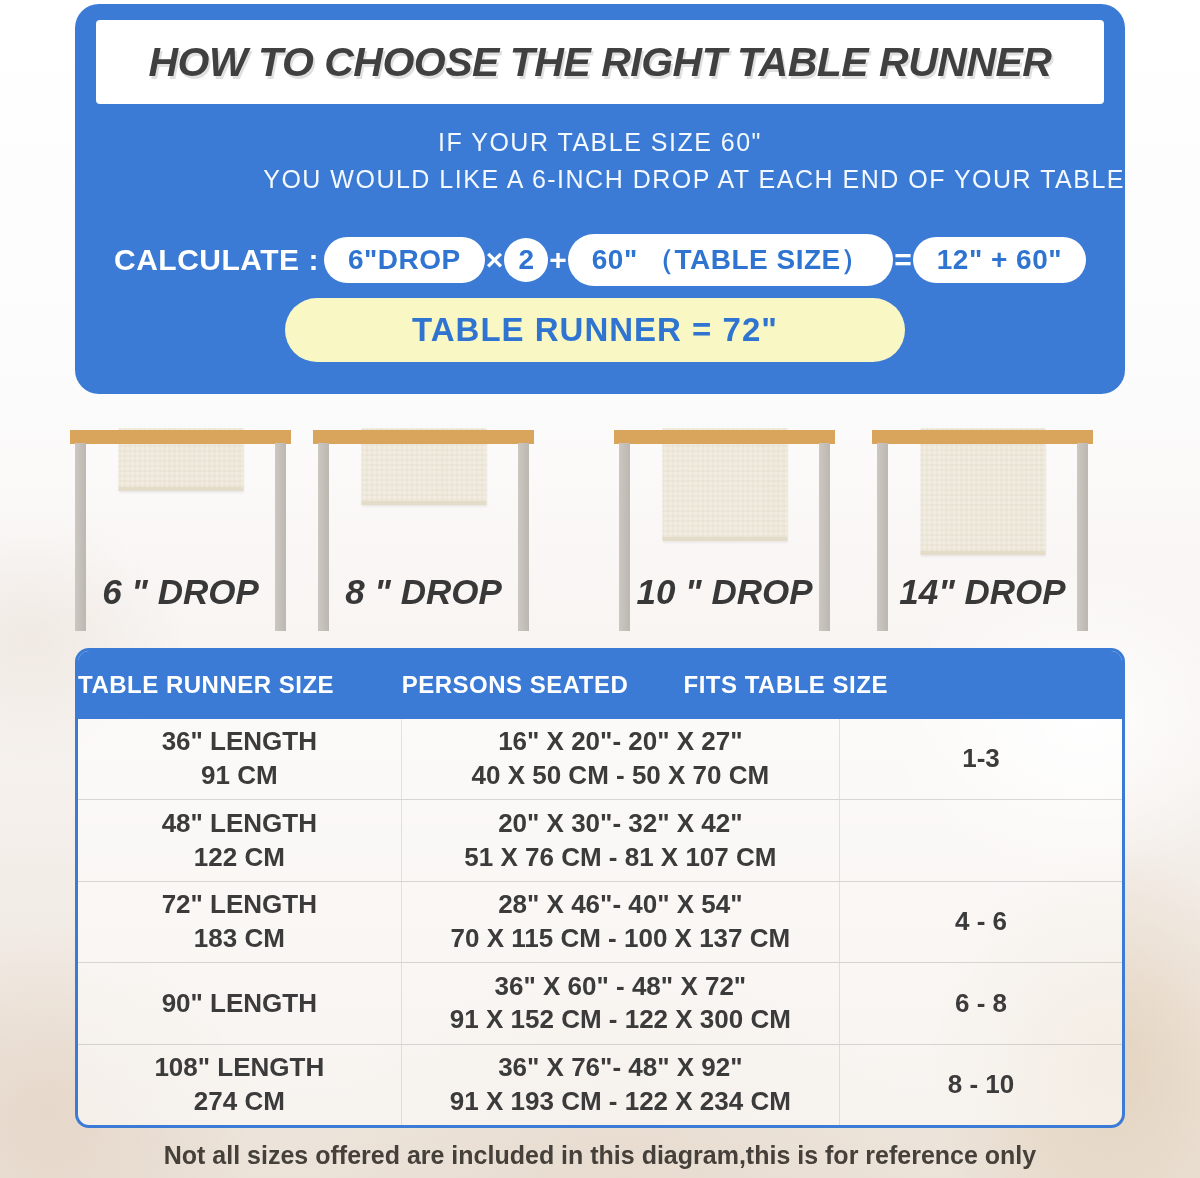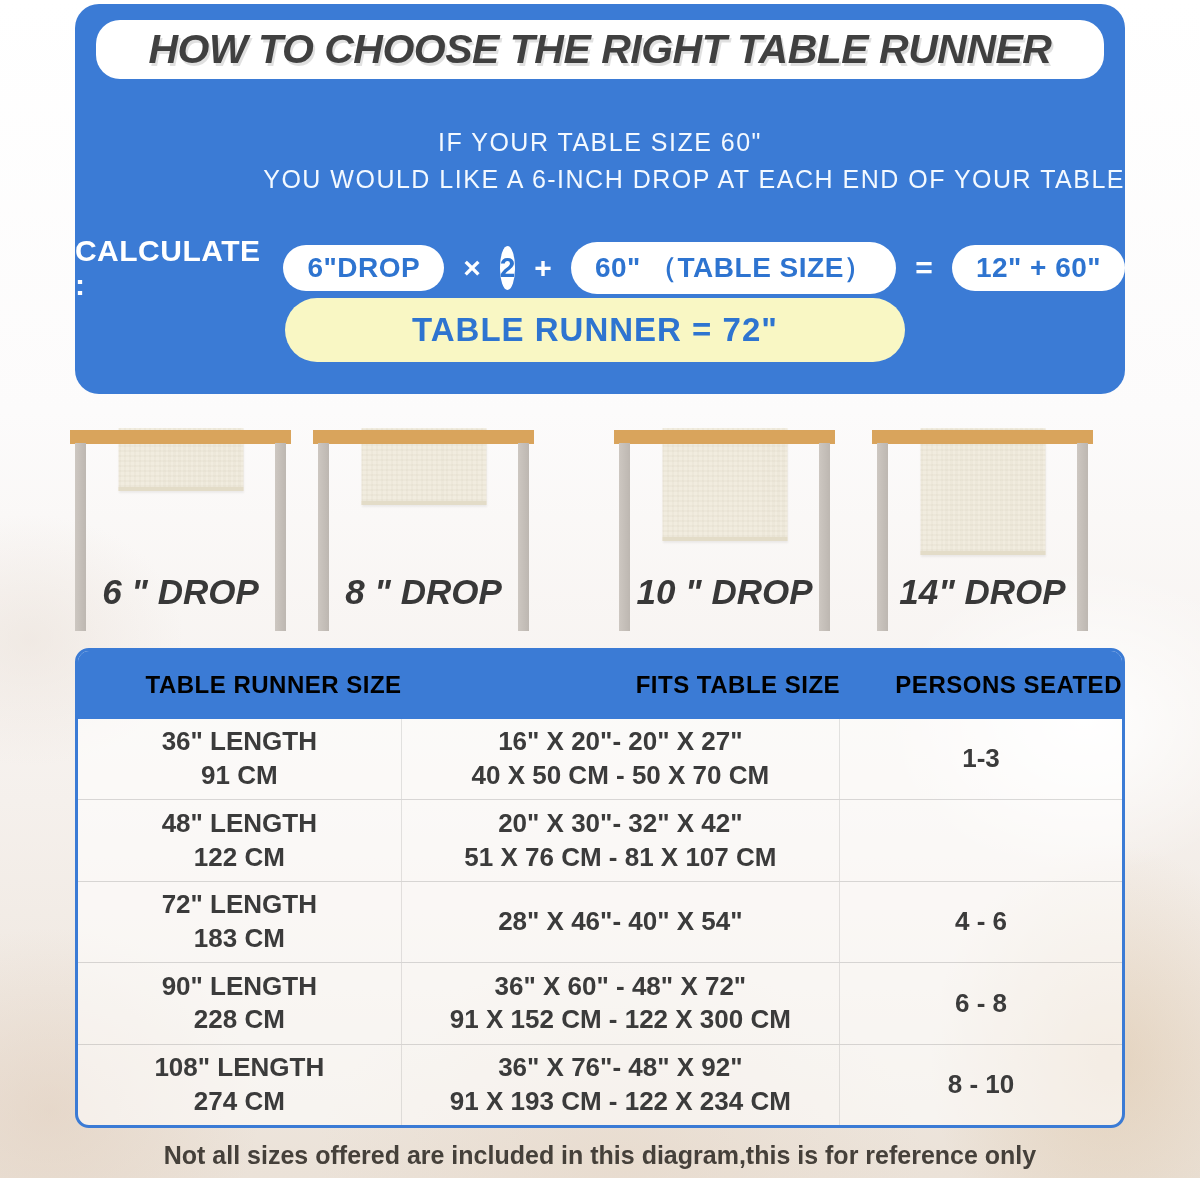--- a/index.html
+++ b/index.html
@@ -18,37 +18,37 @@
       radial-gradient(ellipse 220px 180px at 30px 640px, rgba(235,226,218,0.6), rgba(235,226,218,0) 70%),
       linear-gradient(180deg, #ffffff 0%, #fcfbfb 35%, #f5f0ec 68%, #ebe2d8 100%);
   }
 
   
   .hero {
     position: absolute; left: 75px; top: 4px; width: 1050px; height: 390px;
     background: #3b7bd5; border-radius: 24px;
   }
   .title-box {
-    position: absolute; left: 21px; top: 16px; width: 1008px; height: 59px;
-    background: #ffffff; border-radius: 24px;
+    position: absolute; left: 21px; top: 16px; width: 1008px; height: 84px;
+    background: #ffffff; border-radius: 4px;
     display: flex; align-items: center; justify-content: center;
   }
   .title-box span {
     font-size: 41px; font-weight: bold; font-style: italic;
     letter-spacing: -0.5px; color: #404040; white-space: nowrap;
     text-shadow: 2px 3px 0 rgba(0,0,0,0.12);
   }
   .hero-line { position: absolute; width: 100%; text-align: center; color: #f3f9ff;
     font-size: 25px; letter-spacing: 1.5px; font-weight: 400; }
   .hero-line.l1 { top: 124px; }
   .hero-line.l2 { top: 161px; text-align: right; }
 
   .calc-row {
     position: absolute; top: 230px; left: 0; width: 100%;
-    display: flex; align-items: center; justify-content: center; gap: 19px;
+    display: flex; align-items: center; justify-content: center; gap: 1px;
   }
   .calc-label { color:#ffffff; font-size: 30px; font-weight: bold; letter-spacing: 0.5px; margin-right: 4px; }
   .pill {
     background: #ffffff; color: #2e74d0; font-weight: bold; font-size: 28px;
     padding: 7px 24px; border-radius: 28px; white-space: nowrap; letter-spacing: 0.5px;
   }
   .op { color: #ffffff; font-size: 30px; font-weight: bold; }
   .circle-num {
     width: 44px; height: 44px; border-radius: 50%; background: #ffffff;
     color: #2e74d0; font-size: 28px; font-weight: bold;
@@ -94,22 +94,22 @@
   .sizes {
     position: absolute; left: 75px; top: 648px; width: 1050px; height: 480px;
     border: 3px solid #3b7bd5; border-radius: 14px;
     background: rgba(255,255,255,0.58);
     overflow: hidden;
   }
   .sizes-header {
     display: flex; height: 68px; background: #3b7bd5; align-items: center;
   }
   .sizes-header .hcell {
-    color: #000000; font-weight: bold; font-size: 24px; letter-spacing: 0.5px;
-    text-align: right;
+    color: #ffffff; font-weight: bold; font-size: 24px; letter-spacing: 0.5px;
+    text-align: left;
   }
   .col1 { width: 31%; } .col2 { width: 42%; } .col3 { width: 27%; }
   .sizes-body { display: flex; flex-direction: column; height: 406px; }
   .srow { flex: 1; display: flex; align-items: center; }
   .srow + .srow { border-top: 1px solid rgba(110,110,110,0.25); }
   .cell { text-align: center; color: #3b3b3b; font-weight: bold; font-size: 26px; line-height: 1.3; align-self: stretch;
     display: flex; flex-direction: column; justify-content: center; }
   .cell.col1, .cell.col2 { border-right: 1px solid rgba(110,110,110,0.18); }
 
   
@@ -173,22 +173,22 @@
       <div class="tabletop"></div>
       <div class="leg left"></div>
       <div class="leg right"></div>
       <div class="drop-label">14" DROP</div>
     </div>
   </div>
 
   <div class="sizes">
     <div class="sizes-header">
       <div class="hcell col1">TABLE RUNNER SIZE</div>
+      <div class="hcell col3">PERSONS SEATED</div>
       <div class="hcell col2">FITS TABLE SIZE</div>
-      <div class="hcell col3">PERSONS SEATED</div>
     </div>
     <div class="sizes-body">
 
       <div class="srow">
         <div class="cell col1">
           <div>36" LENGTH</div>
           <div>91 CM</div>
         </div>
         <div class="cell col2">
           <div>16" X 20"- 20" X 27"</div>
@@ -210,30 +210,30 @@
         </div>
       </div>
 
       <div class="srow">
         <div class="cell col1">
           <div>72" LENGTH</div>
           <div>183 CM</div>
         </div>
         <div class="cell col2">
           <div>28" X 46"- 40" X 54"</div>
+          <div>70 X 115 CM - 100 X 137 CM</div>
         </div>
         <div class="cell col3">
           <div>4 - 6</div>
         </div>
       </div>
 
       <div class="srow">
         <div class="cell col1">
           <div>90" LENGTH</div>
-          <div>228 CM</div>
         </div>
         <div class="cell col2">
           <div>36" X 60" - 48" X 72"</div>
           <div>91 X 152 CM - 122 X 300 CM</div>
         </div>
         <div class="cell col3">
           <div>6 - 8</div>
         </div>
       </div>
 

